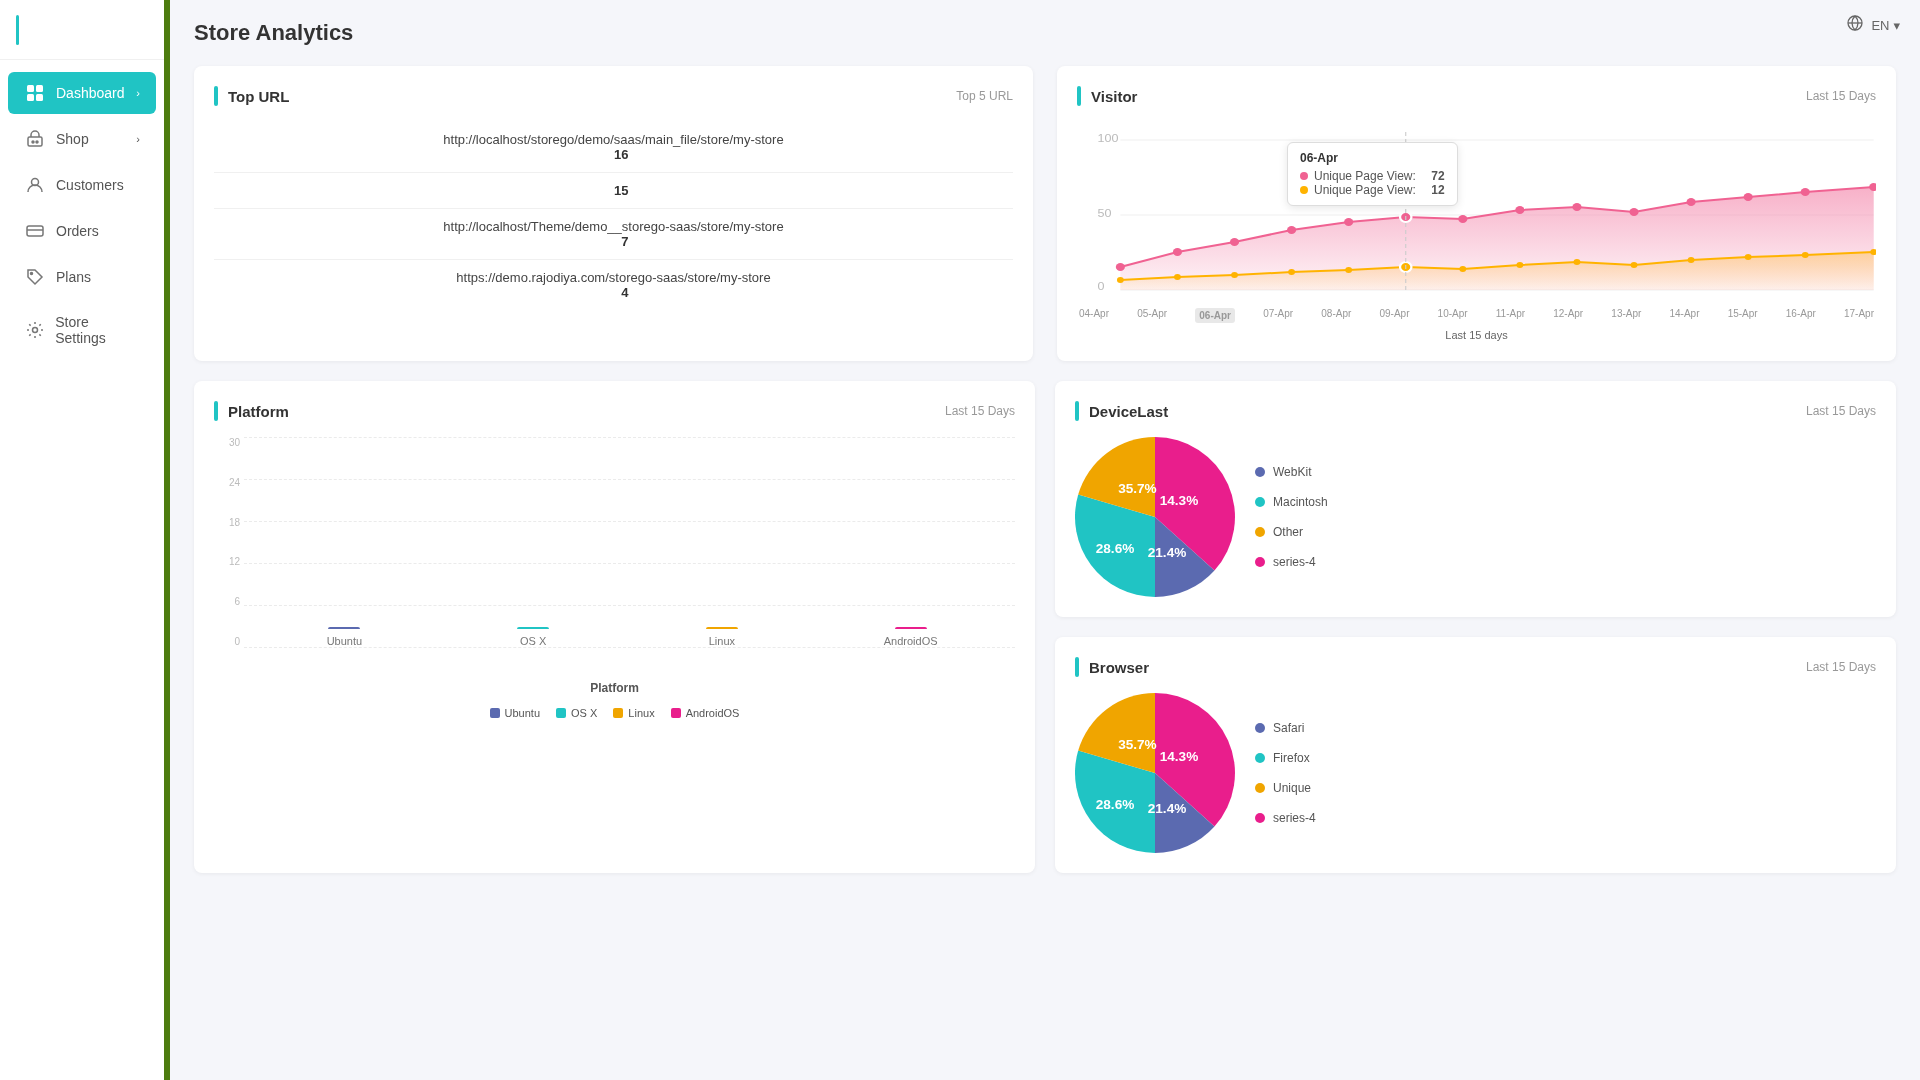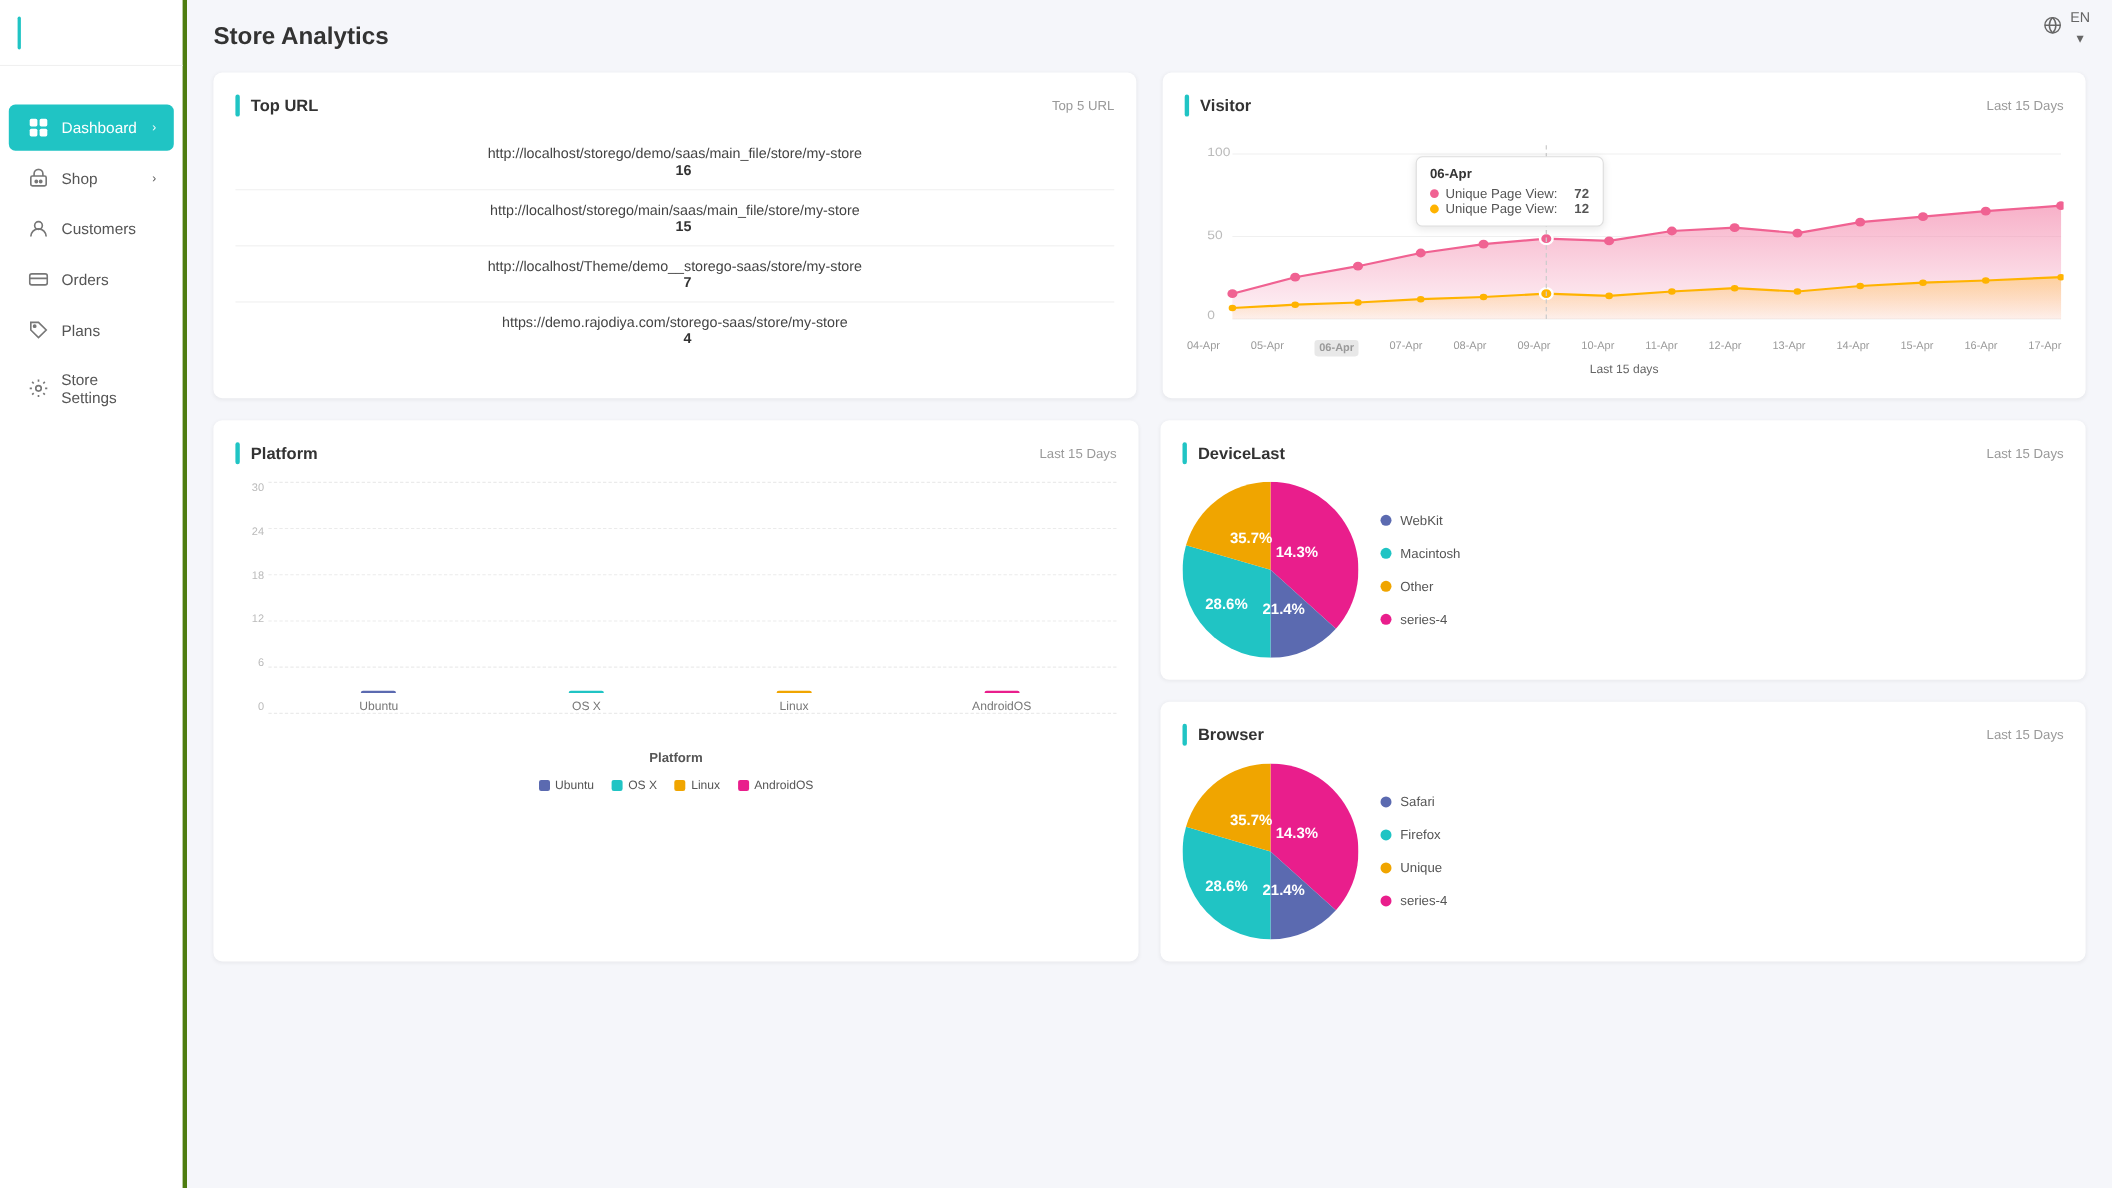--- a/index.html
+++ b/index.html
@@ -4,24 +4,23 @@
   <style>
     * { box-sizing: border-box; margin: 0; padding: 0; }
     body { font-family: 'Segoe UI', Arial, sans-serif; background: #f5f6fa; display: flex; height: 1080px; width: 1920px; overflow: hidden; }
 
     
     .sidebar {
       width: 170px;
       background: #fff;
       display: flex;
       flex-direction: column;
-      border-right: 4px solid #4d7c0f;
+      border-right: 6px solid #4d7c0f;
       height: 100%;
       flex-shrink: 0;
-      gap: 23px;
     }
     .sidebar-logo {
       height: 60px;
       display: flex;
       align-items: center;
       padding: 0 16px;
       border-bottom: 1px solid #f0f0f0;
     }
     .sidebar-logo-bar {
       width: 3px;
@@ -53,21 +52,21 @@
     .topbar {
       position: absolute;
       top: 0;
       right: 0;
       height: 50px;
       display: flex;
       align-items: center;
       padding: 0 20px;
       gap: 8px;
     }
-    .lang-selector { display: flex; align-items: center; gap: 4px; font-size: 13px; color: #666; flex-direction: column; }
+    .lang-selector { display: flex; align-items: center; gap: 4px; font-size: 13px; color: #666; }
 
     
     .main-content {
       flex: 1;
       padding: 20px 24px;
       overflow-y: auto;
       position: relative;
     }
     .page-title {
       font-size: 22px;
@@ -268,21 +267,20 @@
           <span class="card-title">Top URL</span>
         </div>
         <span class="card-subtitle">Top 5 URL</span>
       </div>
       <div class="url-table">
         <div class="url-row">
           <span class="url-text">http://localhost/storego/demo/saas/main_file/store/my-store</span>
           <span class="url-count">16</span>
         </div>
         <div class="url-row">
-          <span class="url-text">http://localhost/storego/main/saas/main_file/store/my-store</span>
           <span class="url-count">15</span>
         </div>
         <div class="url-row">
           <span class="url-text">http://localhost/Theme/demo__storego-saas/store/my-store</span>
           <span class="url-count">7</span>
         </div>
         <div class="url-row">
           <span class="url-text">https://demo.rajodiya.com/storego-saas/store/my-store</span>
           <span class="url-count">4</span>
         </div>

